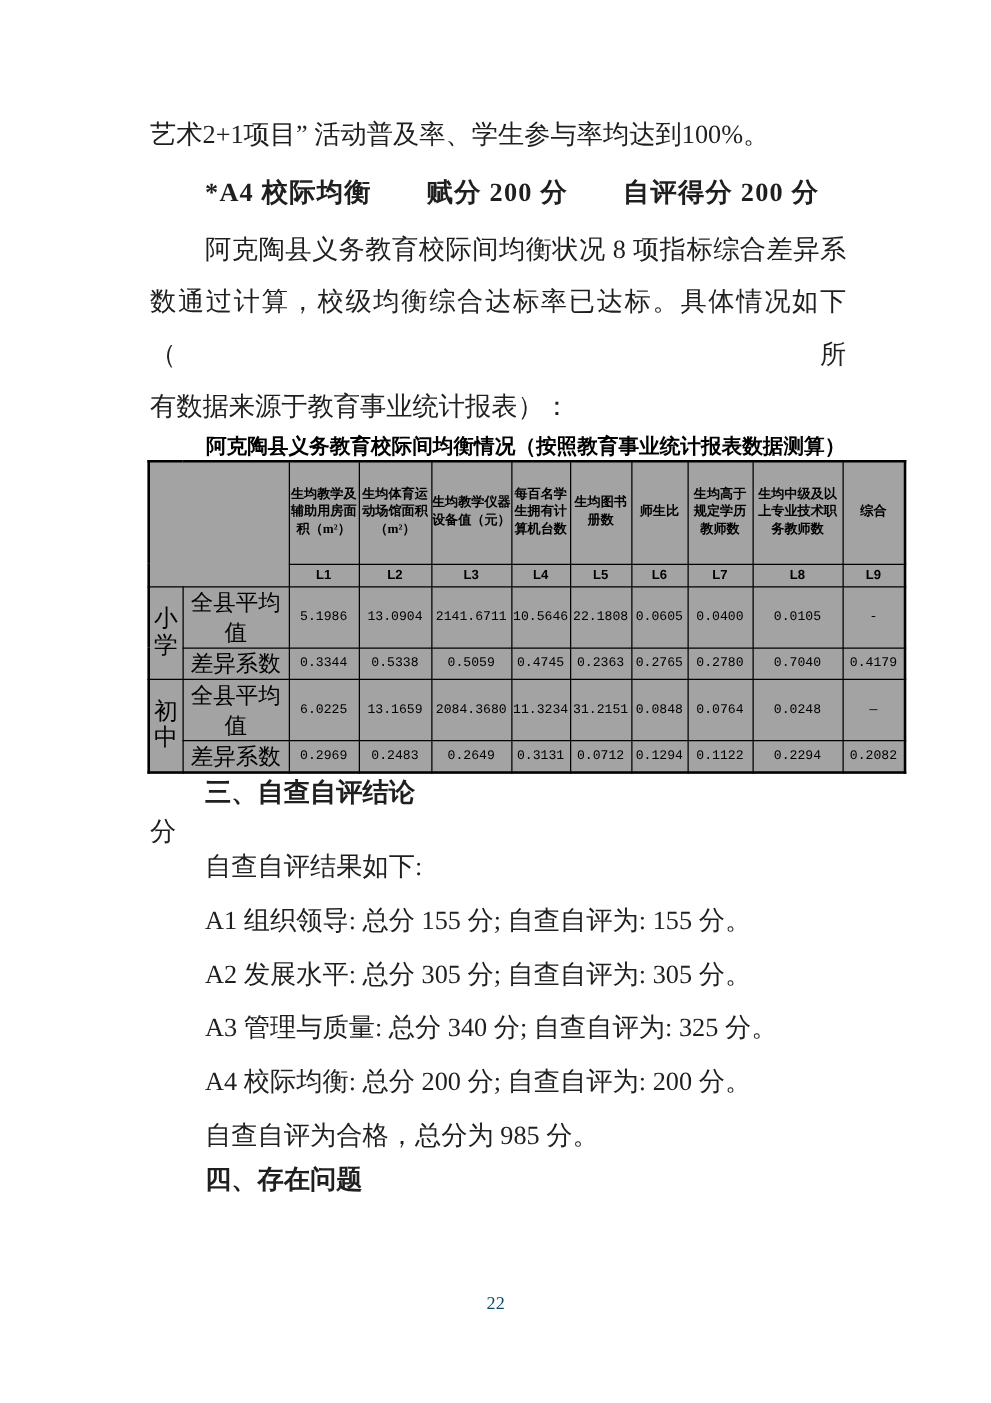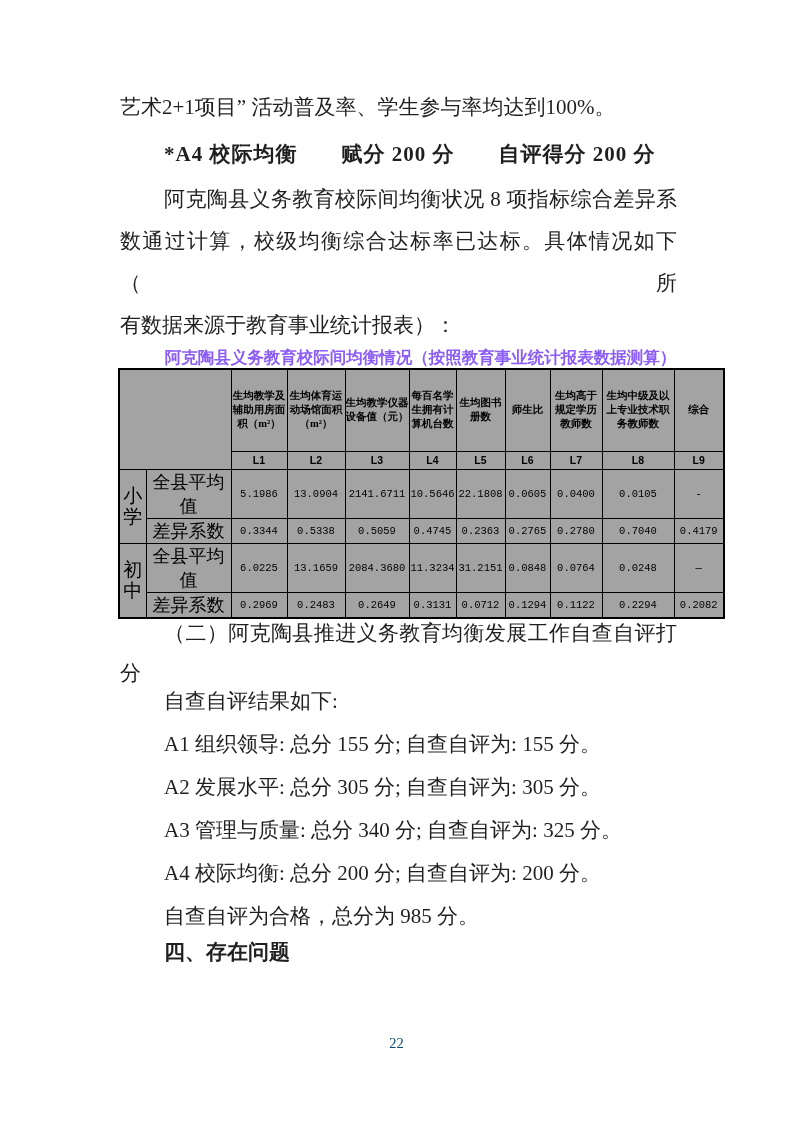--- a/index.html
+++ b/index.html
@@ -52,21 +52,21 @@
   #heading-section4 { margin-top: -2px; }
 
   .table-title {
     font-family: "Liberation Sans", sans-serif;
     font-weight: bold;
     font-size: 16.5px;
     line-height: 22px;
     margin: 0 0 0 -2px;
     width: 605px;
     text-align: center;
-    color: #8b5cf6;
+    color: #000000;
   }
   table.balance {
     border-collapse: collapse;
     table-layout: fixed;
     width: 605px;
     margin-left: -2px;
     border: 2px solid #000;
     background: #a3a3a3;
   }
   table.balance td, table.balance th {
@@ -218,24 +218,24 @@
             <td class="val">0.3131</td>
             <td class="val">0.0712</td>
             <td class="val">0.1294</td>
             <td class="val">0.1122</td>
             <td class="val">0.2294</td>
             <td class="val">0.2082</td>
           </tr>
         </tbody>
       </table>
 
+    <p class="heading-sans indent" id="heading-section3">三、自查自评结论</p>
 
 
     <div class="para lower" id="para-item2">
-        <div class="line indent fill">（二）阿克陶县推进义务教育均衡发展工作自查自评打</div>
         <div class="line">分</div>
       </div>
 
     <p class="line indent" id="result-intro">自查自评结果如下:</p>
 
     <div id="score-lines">
         <div class="line indent">A1 组织领导: 总分 155 分; 自查自评为: 155 分。</div>
         <div class="line indent">A2 发展水平: 总分 305 分; 自查自评为: 305 分。</div>
         <div class="line indent">A3 管理与质量: 总分 340 分; 自查自评为: 325 分。</div>
         <div class="line indent">A4 校际均衡: 总分 200 分; 自查自评为: 200 分。</div>

